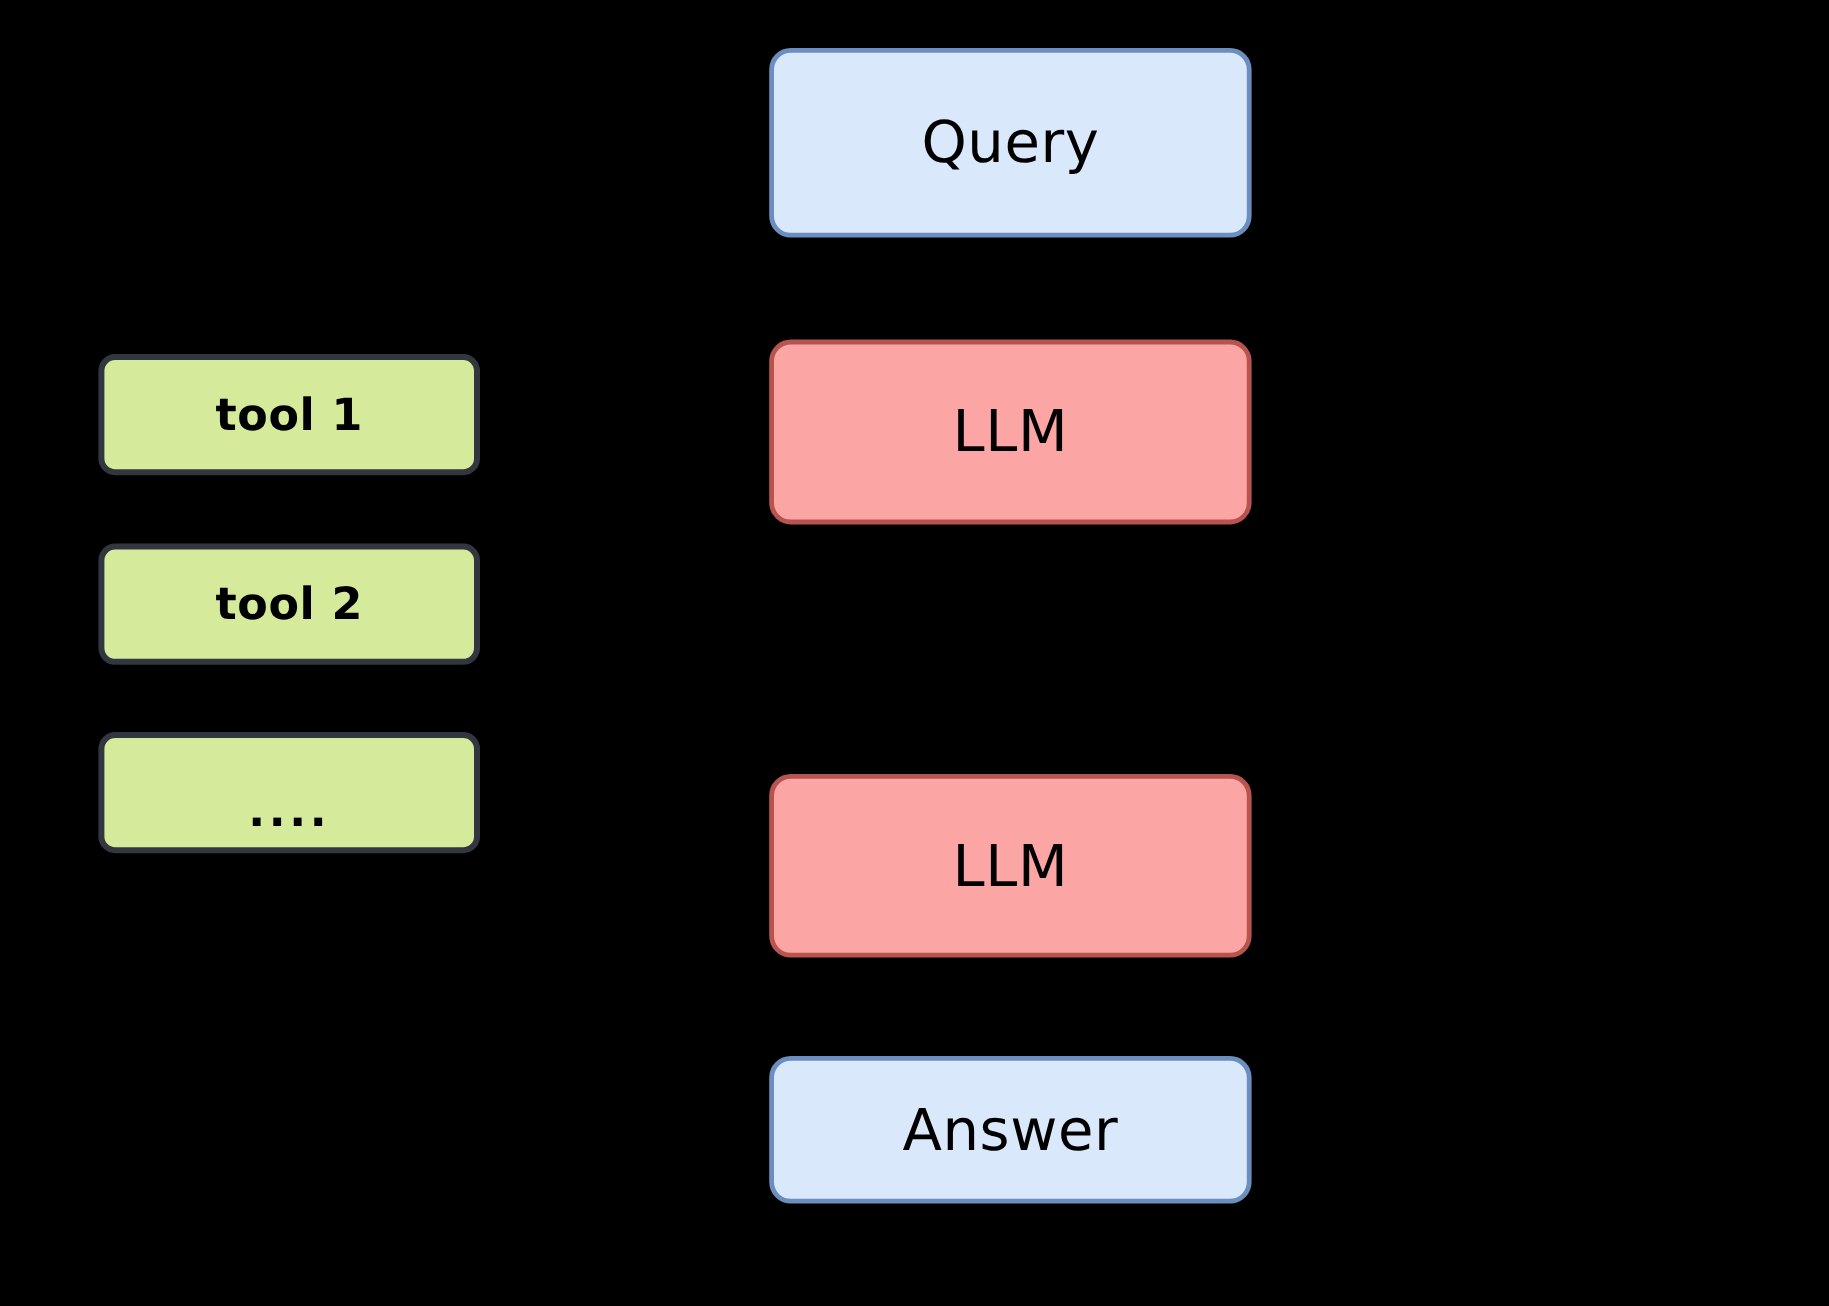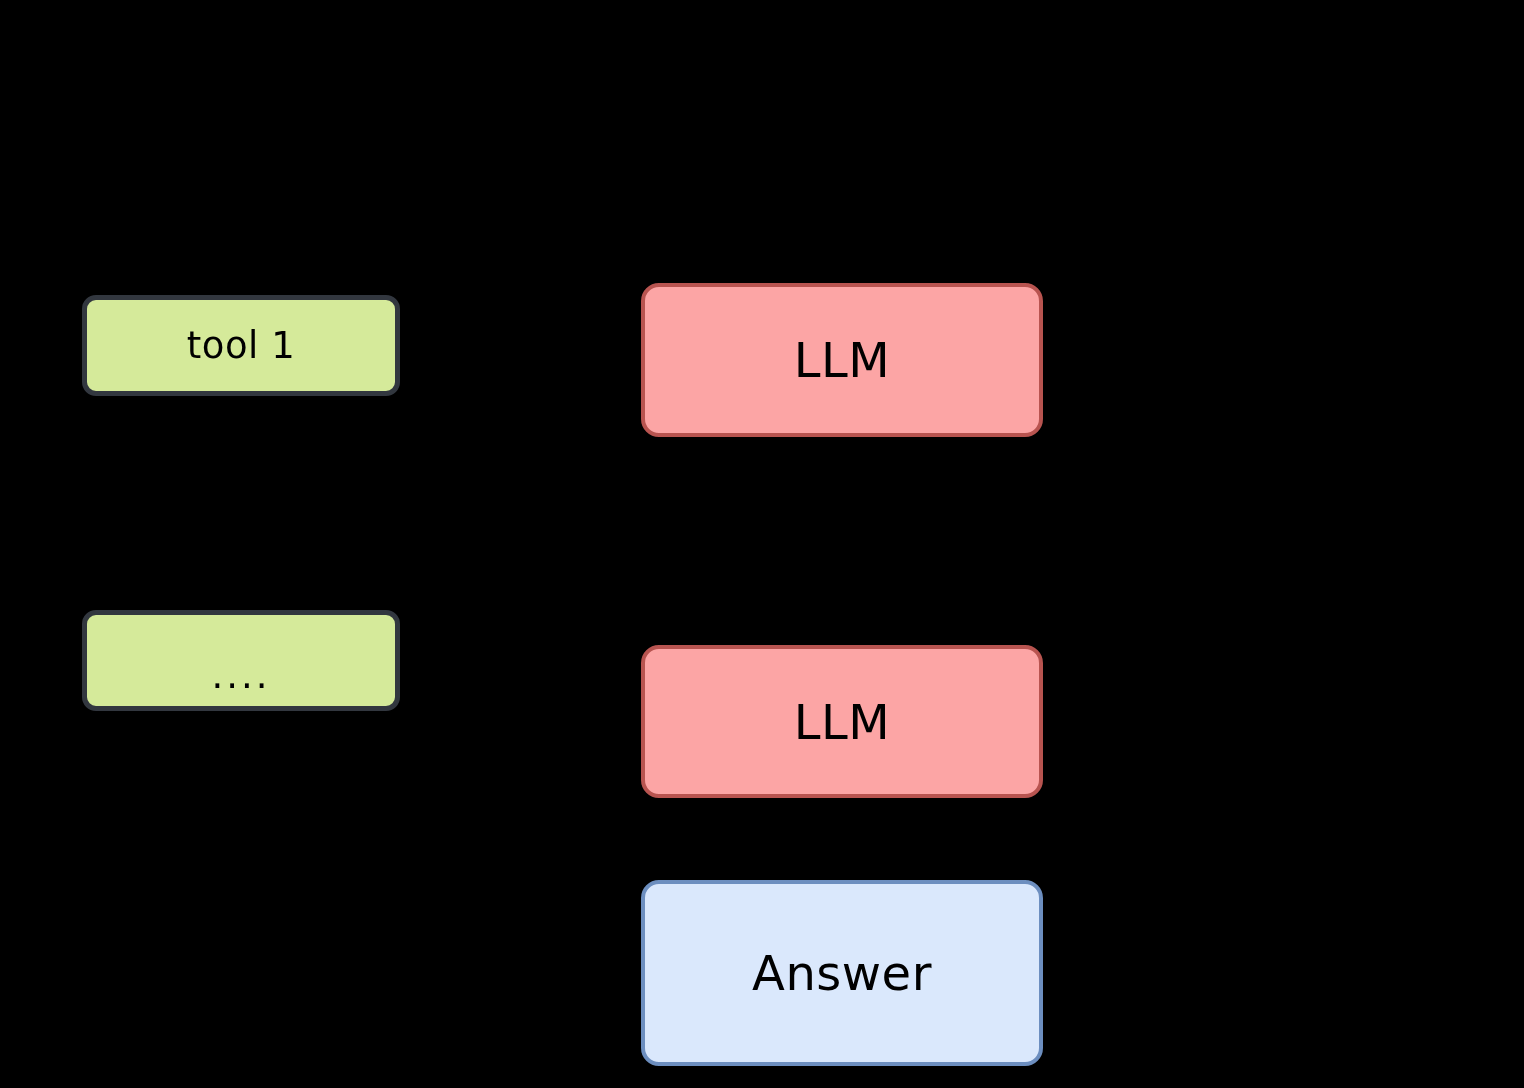--- a/index.html
+++ b/index.html
@@ -41,21 +41,21 @@
     left: 82px;
     width: 318px;
     height: 101px;
     background: #d5ea9a;
     border-color: #32373f;
     border-width: 5px;
     border-radius: 14px;
   }
   .node.tool .node-label {
     font-size: 37px;
-    font-weight: 400;
+    font-weight: 700;
   }
   .node.tool-1 { top: 295px; }
   .node.tool-2 { top: 453px; }
   .node.tool-ellipsis { top: 610px; }
   .node.tool-n { top: 766px; }
 
   
   .node.tool-ellipsis {
     align-items: flex-end;
     padding-bottom: 12px;
@@ -84,37 +84,43 @@
   .node.pink {
     background: #fca5a5;
     border-color: #b85450;
     border-width: 4px;
     border-radius: 18px;
   }
 
   .node.query   { top: 40px;  height: 158px; }
   .node.llm-1   { top: 283px; height: 154px; }
   .node.llm-2   { top: 645px; height: 153px; }
-  .node.answer  { top: 880px; height: 186px; }
+  .node.answer  { top: 880px; height: 123px; }
 </style>
 </head>
 <body>
 
 <div id="canvas">
 
   <div class="node tool tool-1">
     <span class="node-label">tool 1</span>
   </div>
 
+  <div class="node tool tool-2">
+    <span class="node-label">tool 2</span>
+  </div>
 
   <div class="node tool tool-ellipsis">
     <span class="node-label">....</span>
   </div>
 
 
+  <div class="node flow blue query">
+    <span class="node-label">Query</span>
+  </div>
 
   <div class="node flow pink llm-1">
     <span class="node-label">LLM</span>
   </div>
 
   <div class="node flow pink llm-2">
     <span class="node-label">LLM</span>
   </div>
 
   <div class="node flow blue answer">

